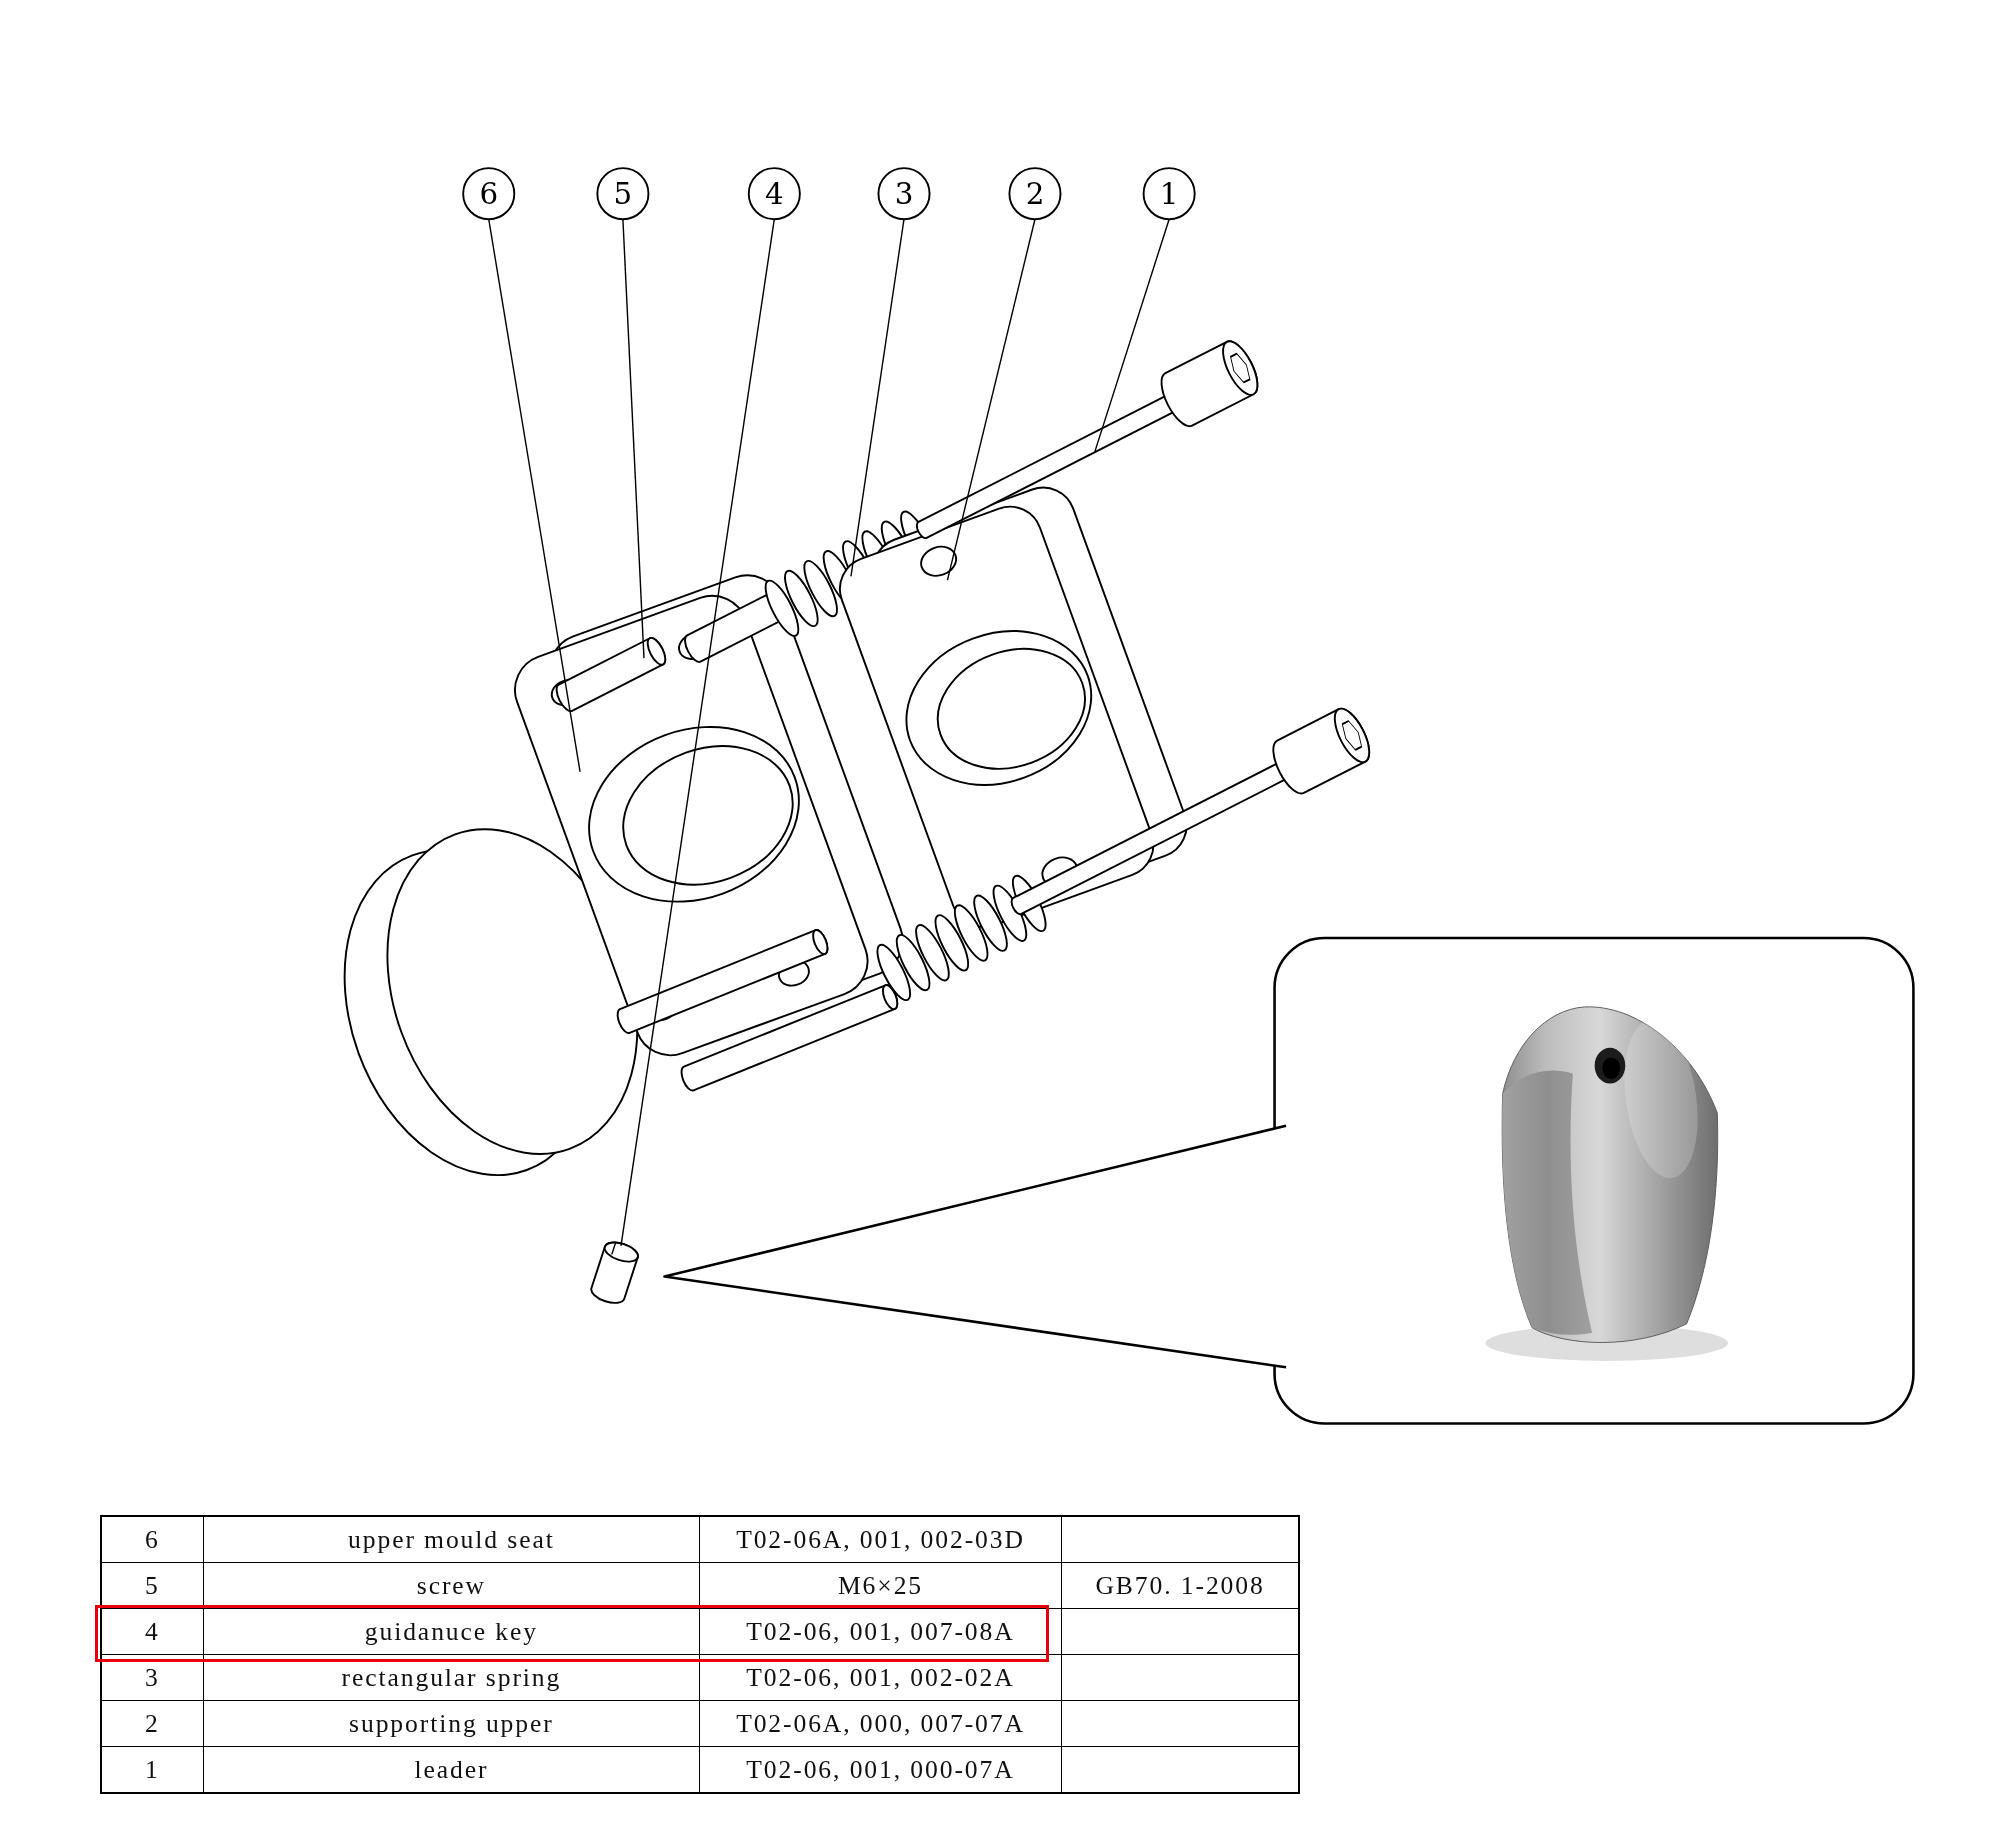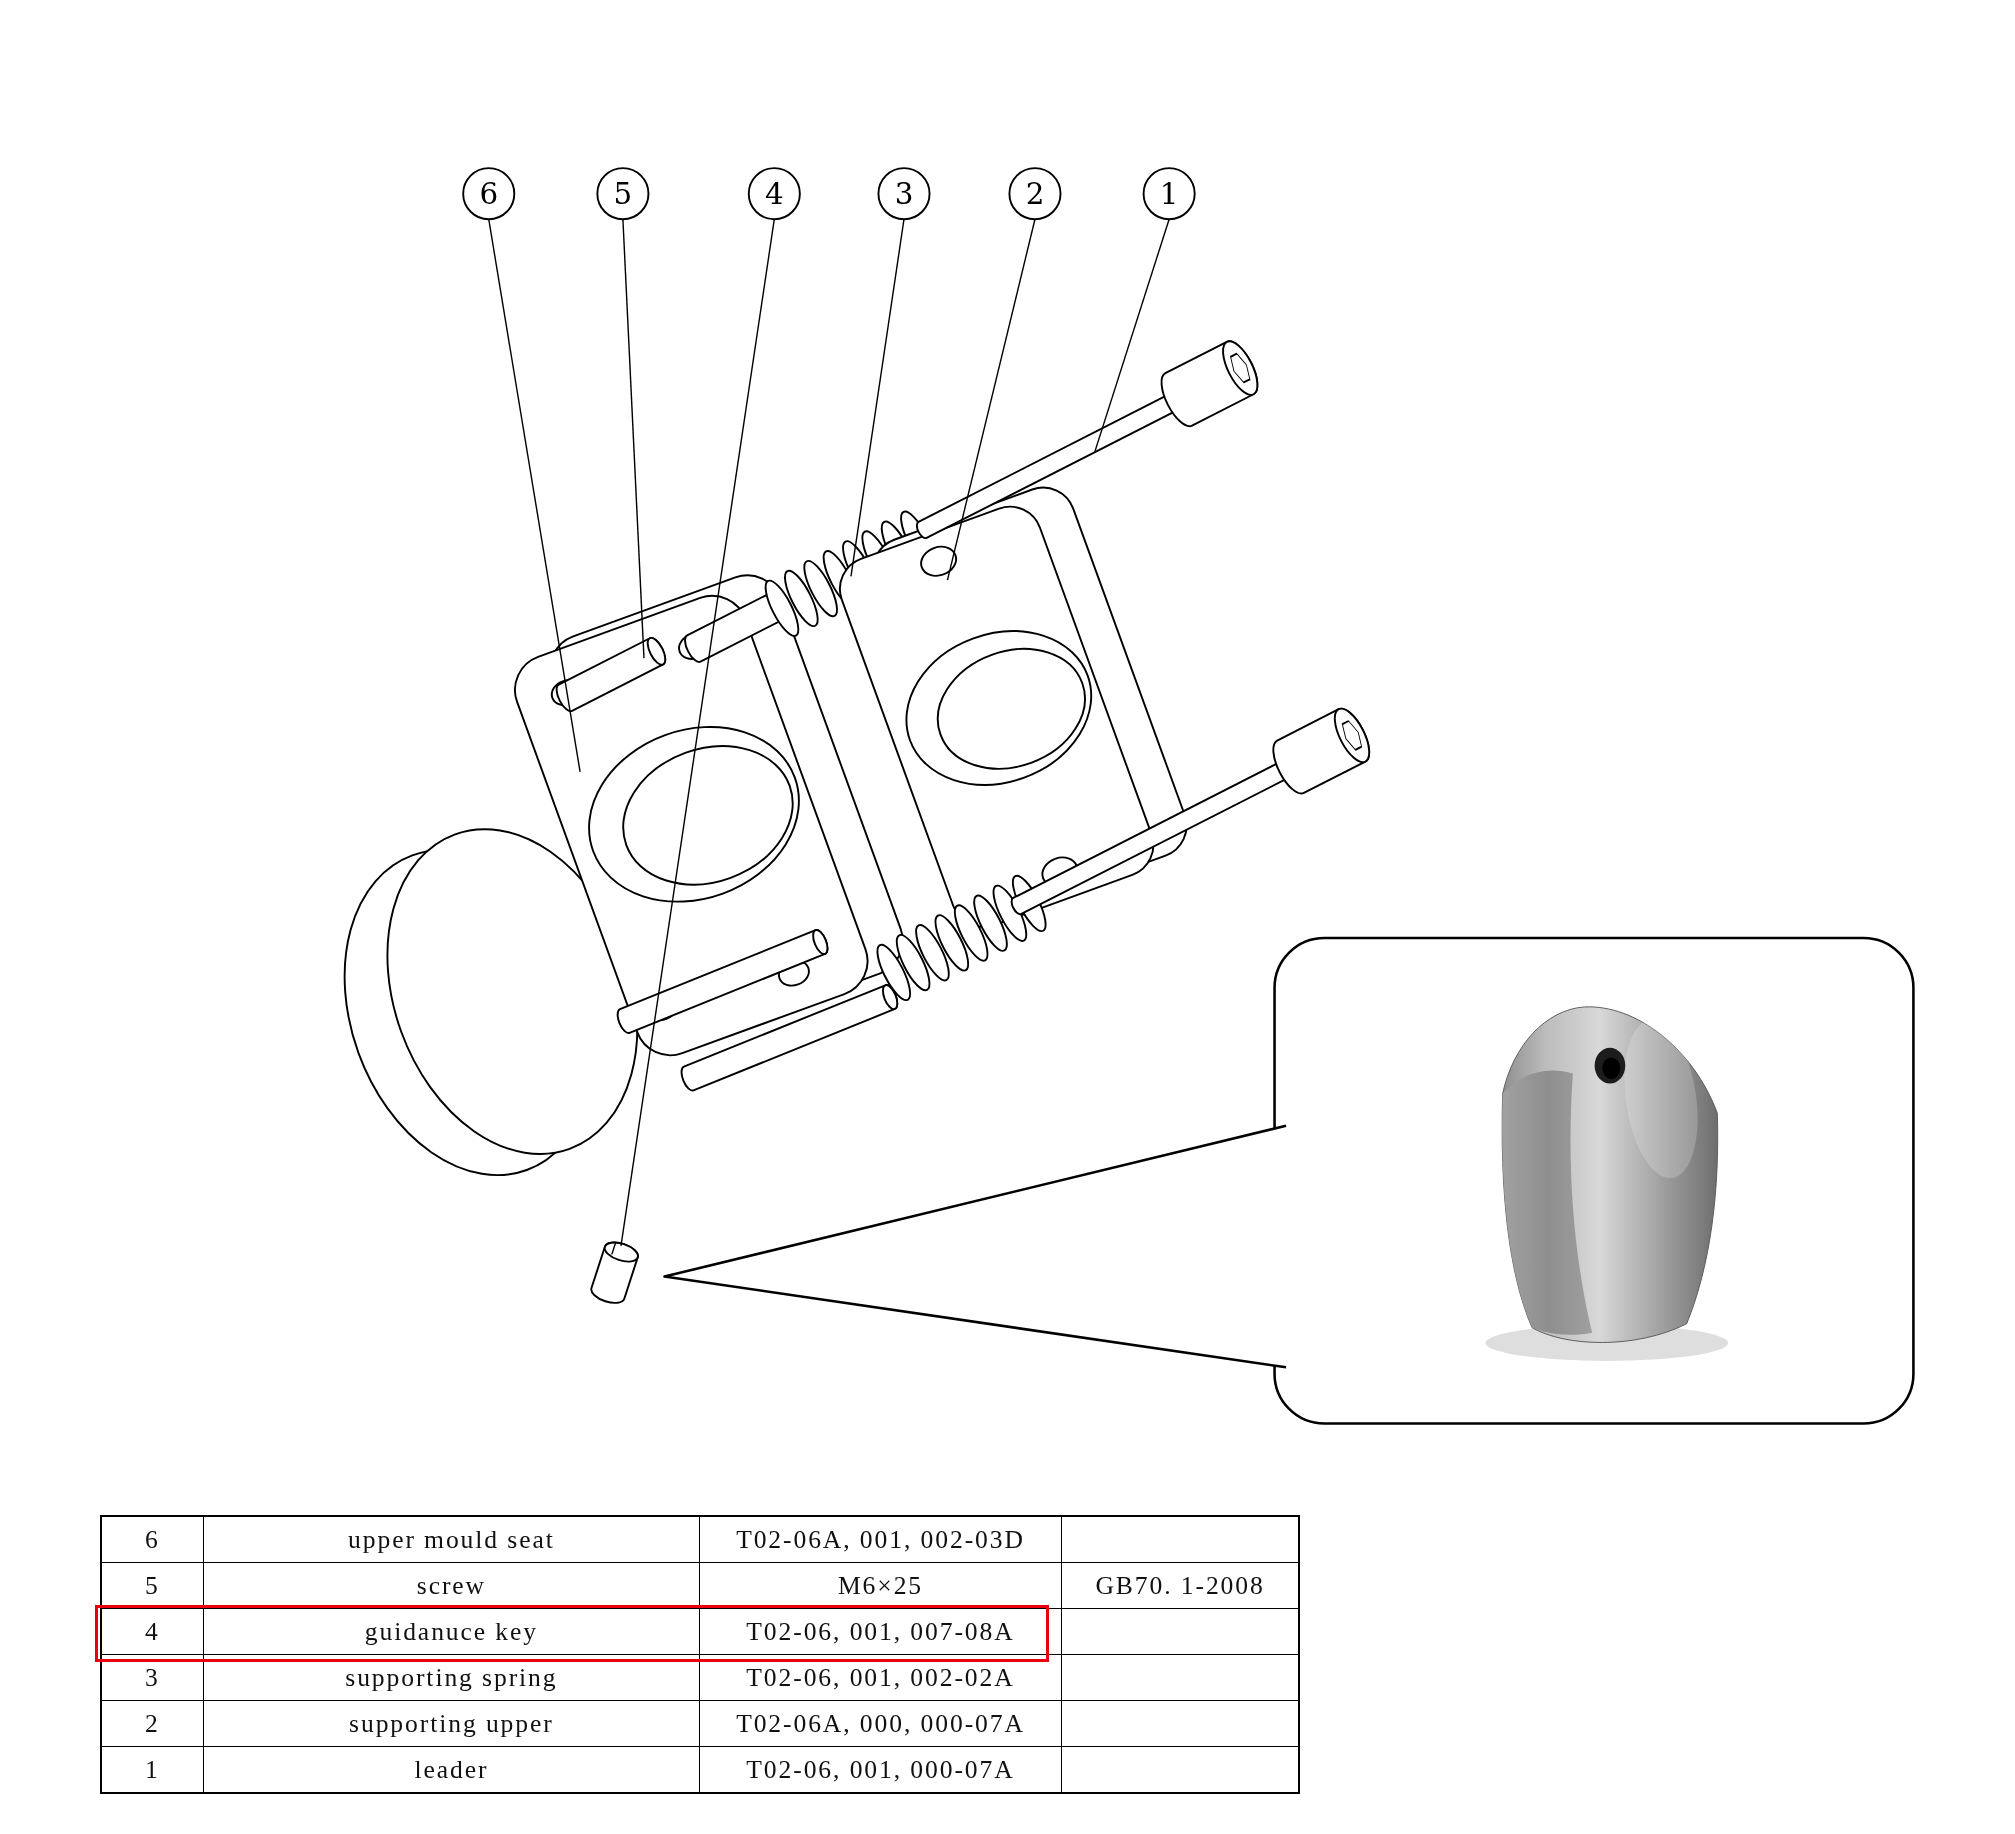--- a/index.html
+++ b/index.html
@@ -211,28 +211,28 @@
     <td class="c-std">GB70. 1-2008</td>
   </tr>
   <tr>
     <td class="c-no">4</td>
     <td class="c-name">guidanuce key</td>
     <td class="c-code">T02-06, 001, 007-08A</td>
     <td class="c-std"></td>
   </tr>
   <tr>
     <td class="c-no">3</td>
-    <td class="c-name">supporting spring</td>
+    <td class="c-name">rectangular spring</td>
     <td class="c-code">T02-06, 001, 002-02A</td>
     <td class="c-std"></td>
   </tr>
   <tr>
     <td class="c-no">2</td>
     <td class="c-name">supporting upper</td>
-    <td class="c-code">T02-06A, 000, 000-07A</td>
+    <td class="c-code">T02-06A, 000, 007-07A</td>
     <td class="c-std"></td>
   </tr>
   <tr>
     <td class="c-no">1</td>
     <td class="c-name">leader</td>
     <td class="c-code">T02-06, 001, 000-07A</td>
     <td class="c-std"></td>
   </tr>
 </tbody>
     </table>

